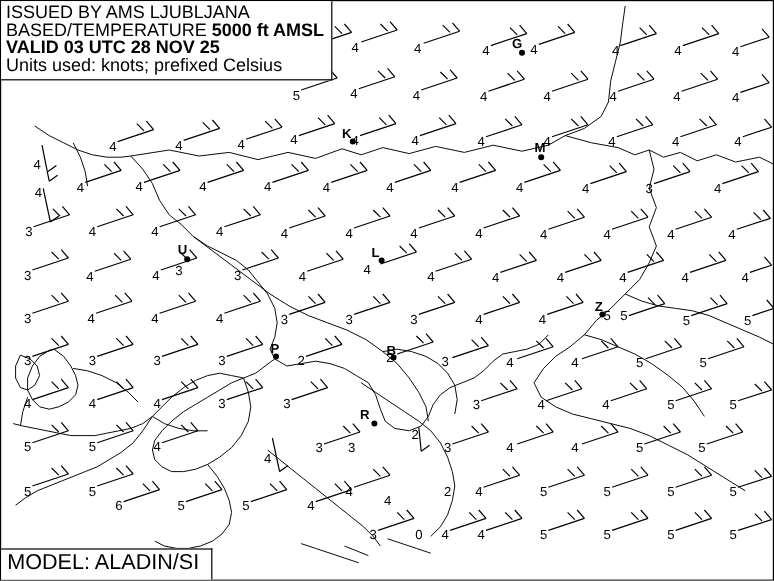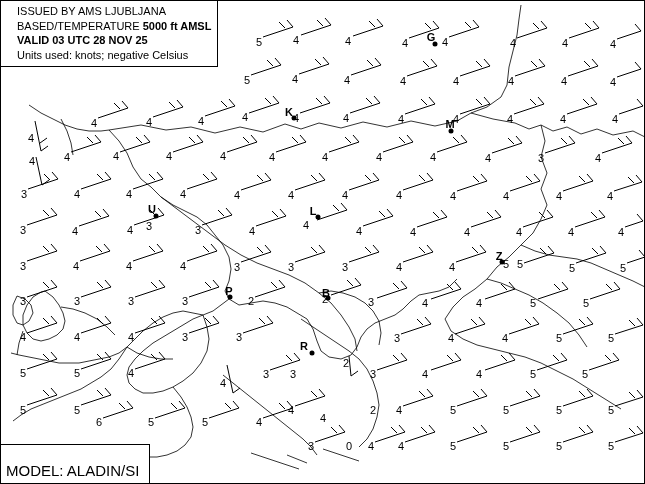--- a/index.html
+++ b/index.html
@@ -15,35 +15,35 @@
     border:1px solid #000;
     box-sizing:border-box;
     background:#fff;
   }
   svg.layer{position:absolute;left:0;top:0;width:645px;height:484px;}
   .legend{
     position:absolute;left:0;top:0;
     background:#ffffff;
     border:1px solid #000;
     border-left:none;border-top:none;
-    padding:3px 6px 4px 16px;
-    font-size:11px;
+    padding:3px 6px 4px 4px;
+    font-size:15px;
     line-height:14.5px;
     color:#000;
     white-space:nowrap;
     z-index:20;
   }
   .legend .b{font-weight:bold;}
   .modelbox{
     position:absolute;left:0;bottom:0;
     background:#ffffff;
     border:1px solid #000;
     border-left:none;border-bottom:none;
-    padding:17px 10px 4px 5px;
-    font-size:15px;
+    padding:0 10px 4px 5px;
+    font-size:18px;
     color:#000;
     white-space:nowrap;
     z-index:20;
   }
   .temp{
     position:absolute;
     font-size:11px;
     color:#000;
     transform:translate(-50%,-50%);
     white-space:nowrap;
@@ -924,20 +924,20 @@
       <div class="stn" style="left: 498px; top: 255px;">Z</div>
       <div class="stn" style="left: 228px; top: 290px;">P</div>
       <div class="stn" style="left: 325px; top: 292px;">B</div>
       <div class="stn" style="left: 303px; top: 345px;">R</div>
     </div>
 
   <div class="legend">
     <div>ISSUED BY AMS LJUBLJANA</div>
     <div><span>BASED/TEMPERATURE </span><span class="b">5000 ft AMSL</span></div>
     <div class="b">VALID 03 UTC 28 NOV 25</div>
-    <div>Units used: knots; negative Celsius</div>
+    <div>Units used: knots; prefixed Celsius</div>
   </div>
 
   <div class="modelbox">
     <span>MODEL: ALADIN/SI</span>
   </div>
 
 </div>
 
 </body></html>

